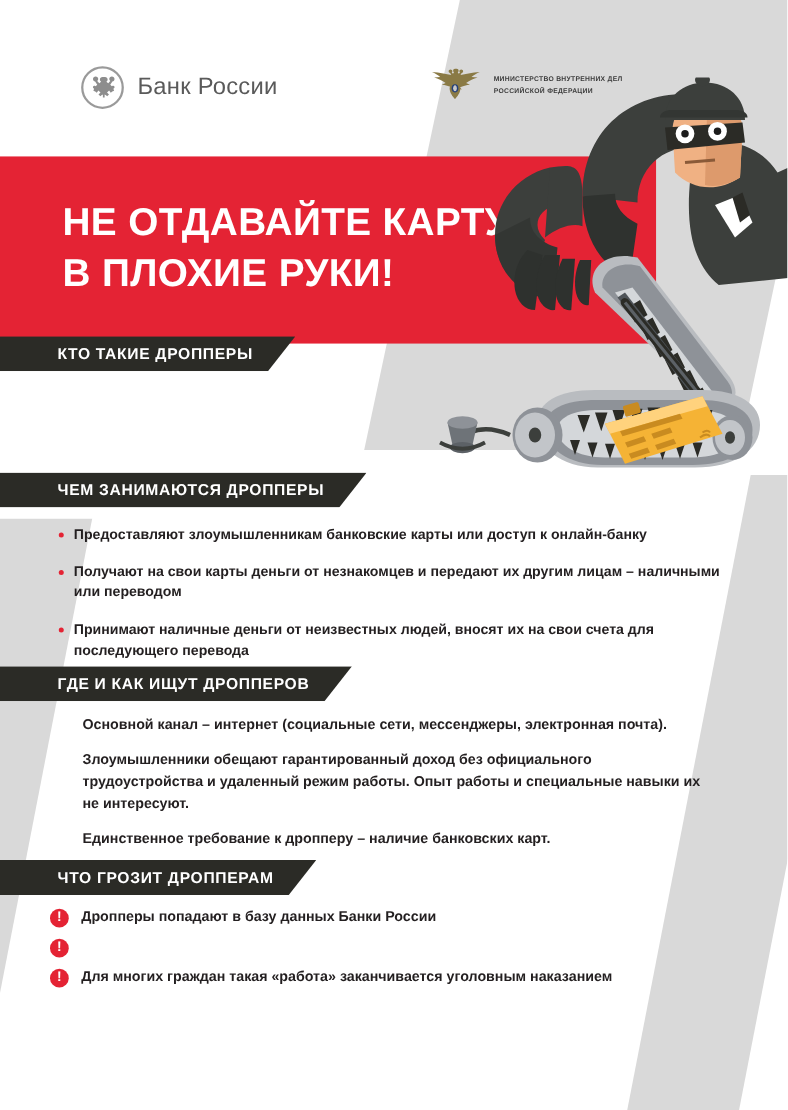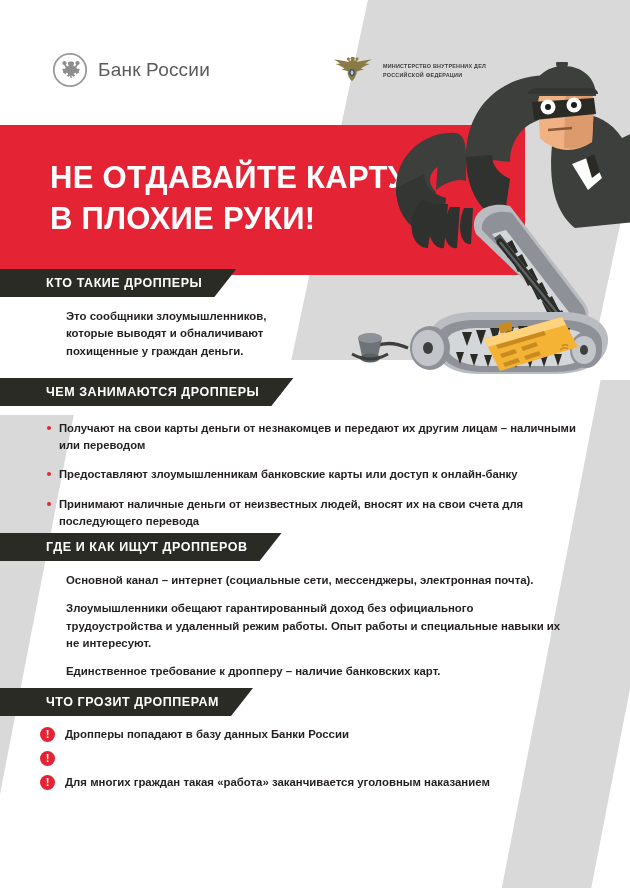--- a/index.html
+++ b/index.html
@@ -45,22 +45,22 @@
   .band-white-mid {
     position: absolute;
     top: 360px; left: 30px;
     width: 520px; height: 560px;
     background: #ffffff;
     transform: skewX(-11deg);
   }
 
   
   .logos {
-    position: absolute; top: 52px; left: 52px;
-    display: flex; align-items: flex-end; gap: 120px;
+    position: absolute; top: 52px; left: 64px;
+    display: flex; align-items: flex-start; gap: 120px;
     z-index: 6;
   }
   .logo-cbr { display: flex; align-items: center; gap: 10px; }
   .cbr-mark { width: 36px; height: 36px; flex: 0 0 36px; }
   .cbr-text { font-size: 19px; color: #5a5a5a; letter-spacing: .2px; }
   .logo-mvd { display: flex; align-items: center; gap: 9px; }
   .mvd-mark { width: 44px; height: 34px; flex: 0 0 44px; }
   .mvd-text { font-size: 5.4px; color: #3c3c3c; line-height: 1.65; letter-spacing: .25px; font-weight: bold; }
 
   
@@ -274,30 +274,27 @@
         <ellipse cx="100" cy="276" rx="12" ry="5" fill="#8e9298"></ellipse>
         <ellipse cx="100" cy="296" rx="10" ry="4.5" fill="#5c6166"></ellipse>
         <path d="M82 292 q18 10 36 0" stroke="#3c3f3c" stroke-width="3" fill="none"></path>
       </g>
     </svg>
   </div>
 
   <div class="sec-head" style="top:269px;">
     <span>КТО ТАКИЕ ДРОППЕРЫ</span>
   </div>
-  <div class="body-block" style="top:308px; left:66px; width:250px;">
-    <div class="para">Это сообщники злоумышленников, которые выводят и обналичивают похищенные у граждан деньги.</div>
-  </div>
 
   <div class="sec-head" style="top:378px;">
     <span>ЧЕМ ЗАНИМАЮТСЯ ДРОППЕРЫ</span>
   </div>
   <ul class="bullets body-block" style="top:420px; left:46px; width:540px;">
+    <li><span>Предоставляют злоумышленникам банковские карты или доступ к онлайн-банку</span></li>
     <li><span>Получают на свои карты деньги от незнакомцев и передают их другим лицам – наличными или переводом</span></li>
-    <li><span>Предоставляют злоумышленникам банковские карты или доступ к онлайн-банку</span></li>
     <li><span>Принимают наличные деньги от неизвестных людей, вносят их на свои счета для последующего перевода</span></li>
   </ul>
 
   <div class="sec-head" style="top:533px;">
     <span>ГДЕ И КАК ИЩУТ ДРОППЕРОВ</span>
   </div>
   <div class="body-block" style="top:572px; left:66px; width:500px;">
     <div class="para">Основной канал – интернет (социальные сети, мессенджеры, электронная почта).</div>
     <div class="para">Злоумышленники обещают гарантированный доход без официального трудоустройства и удаленный режим работы. Опыт работы и специальные навыки их не интересуют.</div>
     <div class="para">Единственное требование к дропперу – наличие банковских карт.</div>

